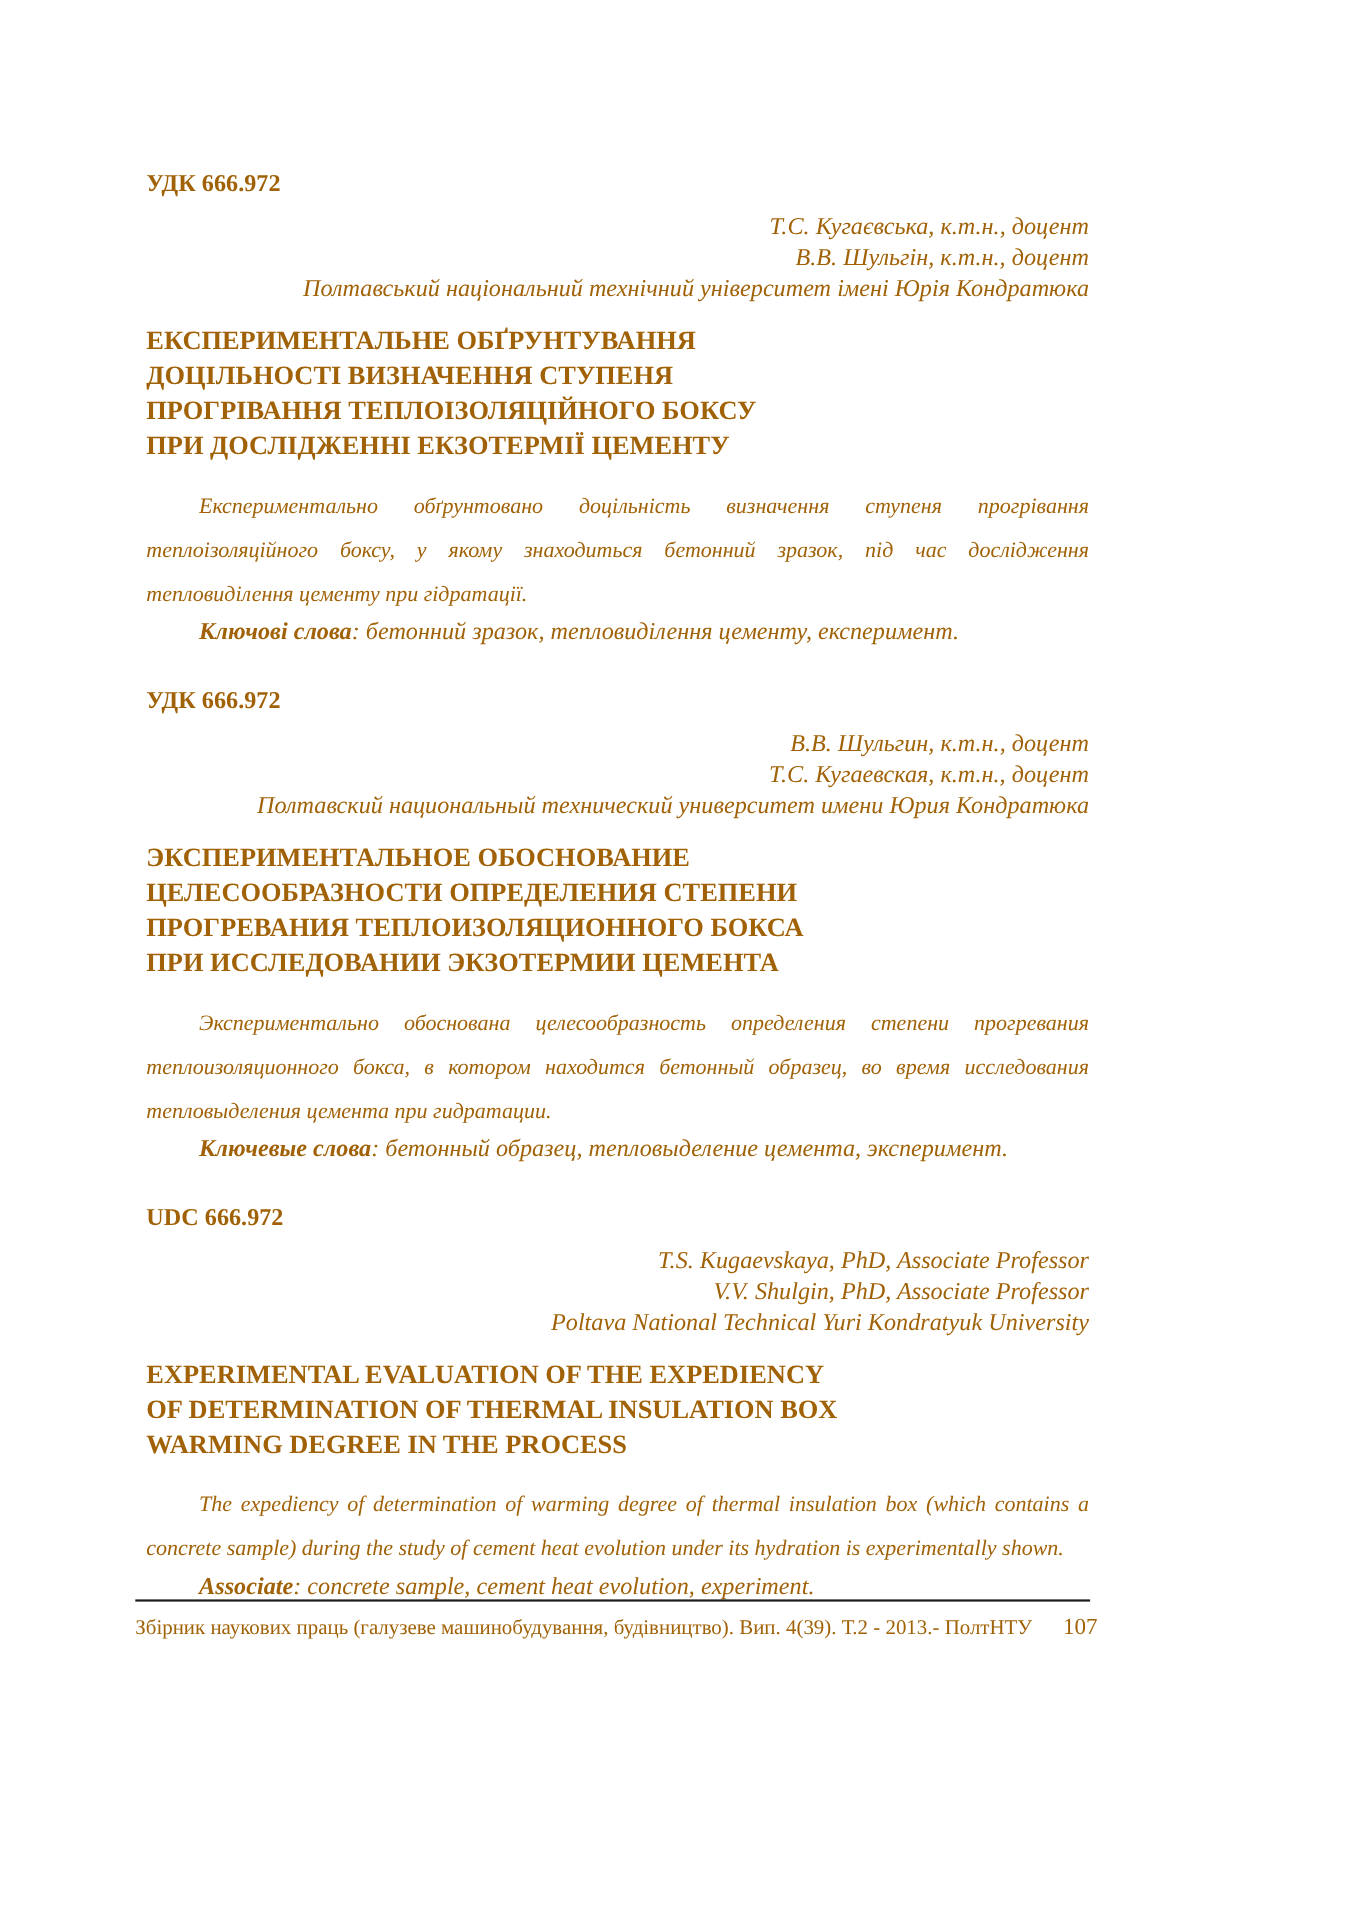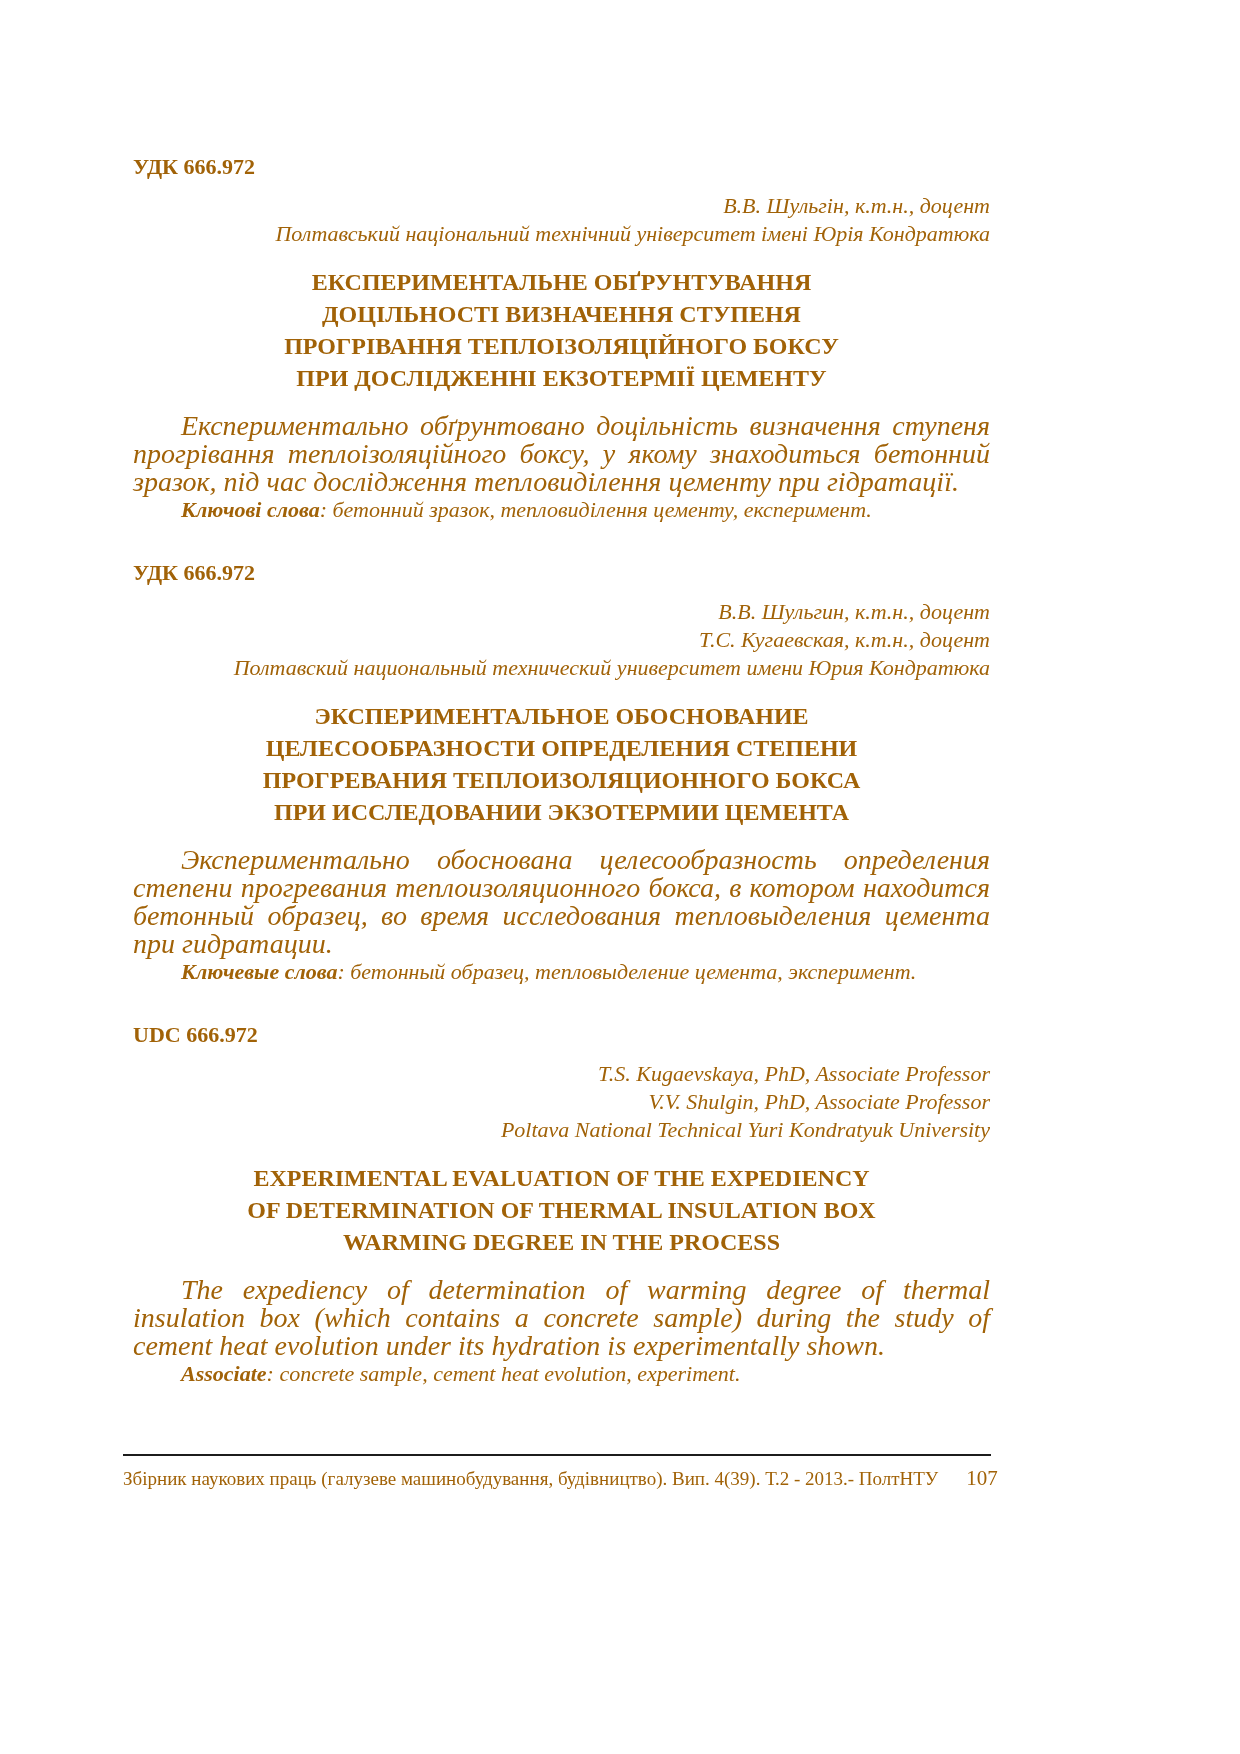--- a/index.html
+++ b/index.html
@@ -28,32 +28,31 @@
     }
     .authors {
       margin-top: 12px;
       text-align: right;
       font-style: italic;
       font-size: 22px;
       line-height: 28px;
     }
     .title {
       margin: 18px 0 0 0;
-      text-align: center;
       font-weight: bold;
       font-size: 24px;
       line-height: 32px;
       font-family: Liberation Serif, serif;
     }
     .title-line { display: block; }
     .abstract {
       margin: 18px 0 0 0;
       font-style: italic;
-      font-size: 28px;
-      line-height: 28px;
+      font-size: 20px;
+      line-height: 40px;
       text-align: justify;
       text-indent: 48px;
     }
     .keywords {
       margin: 0;
       font-style: italic;
       font-size: 22px;
       line-height: 28px;
       text-indent: 48px;
       text-align: justify;
@@ -79,20 +78,21 @@
     }
   </style>
 </head>
 <body>
 
 <div class="page">
 
   <section class="section">
     <div class="udc">УДК 666.972</div>
     <div class="authors">
+      <div>Т.С. Кугаєвська, к.т.н., доцент</div>
       <div>В.В. Шульгін, к.т.н., доцент</div>
       <div>Полтавський національний технічний університет імені Юрія Кондратюка</div>
     </div>
     <h1 class="title">
       <span class="title-line">ЕКСПЕРИМЕНТАЛЬНЕ ОБҐРУНТУВАННЯ</span>
       <span class="title-line">ДОЦІЛЬНОСТІ ВИЗНАЧЕННЯ СТУПЕНЯ</span>
       <span class="title-line">ПРОГРІВАННЯ ТЕПЛОІЗОЛЯЦІЙНОГО БОКСУ</span>
       <span class="title-line">ПРИ ДОСЛІДЖЕННІ ЕКЗОТЕРМІЇ ЦЕМЕНТУ</span>
     </h1>
     <p class="abstract">Експериментально обґрунтовано доцільність визначення ступеня прогрівання теплоізоляційного боксу, у якому знаходиться бетонний зразок, під час дослідження тепловиділення цементу при гідратації.</p>

